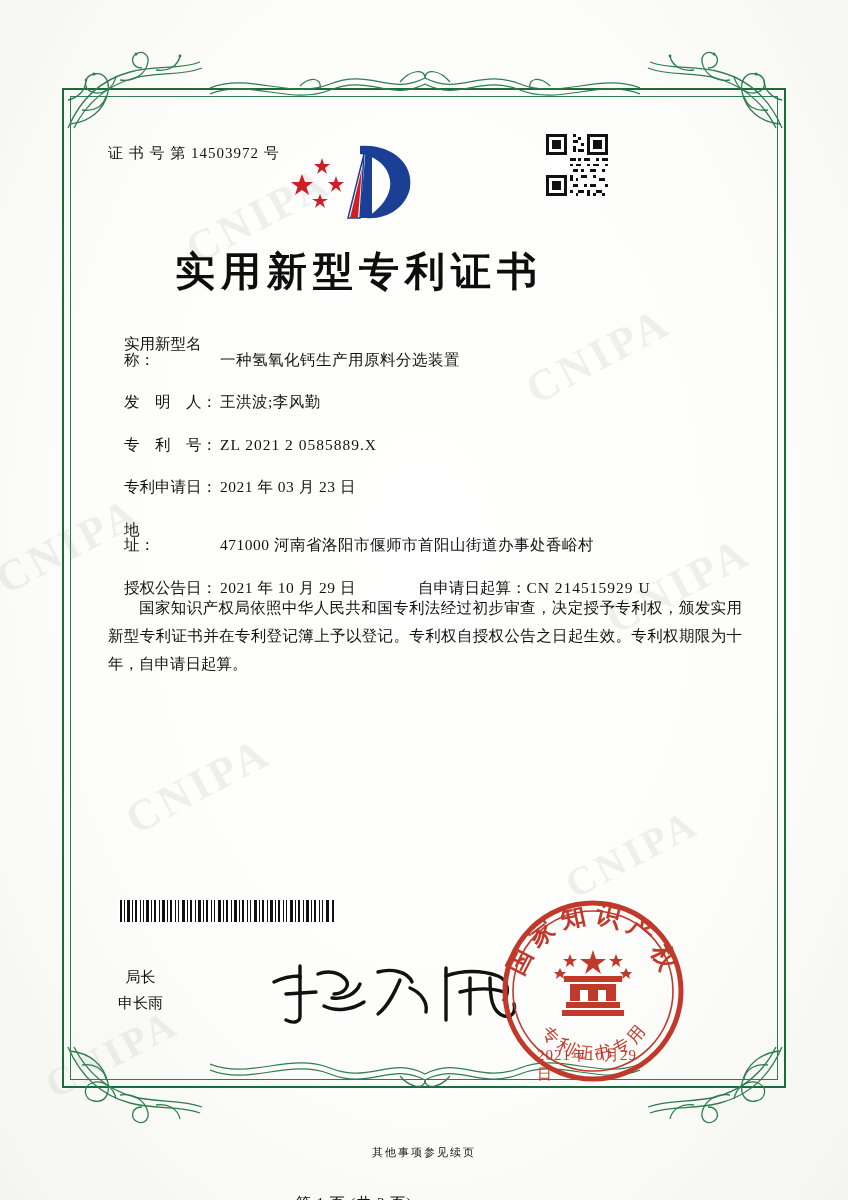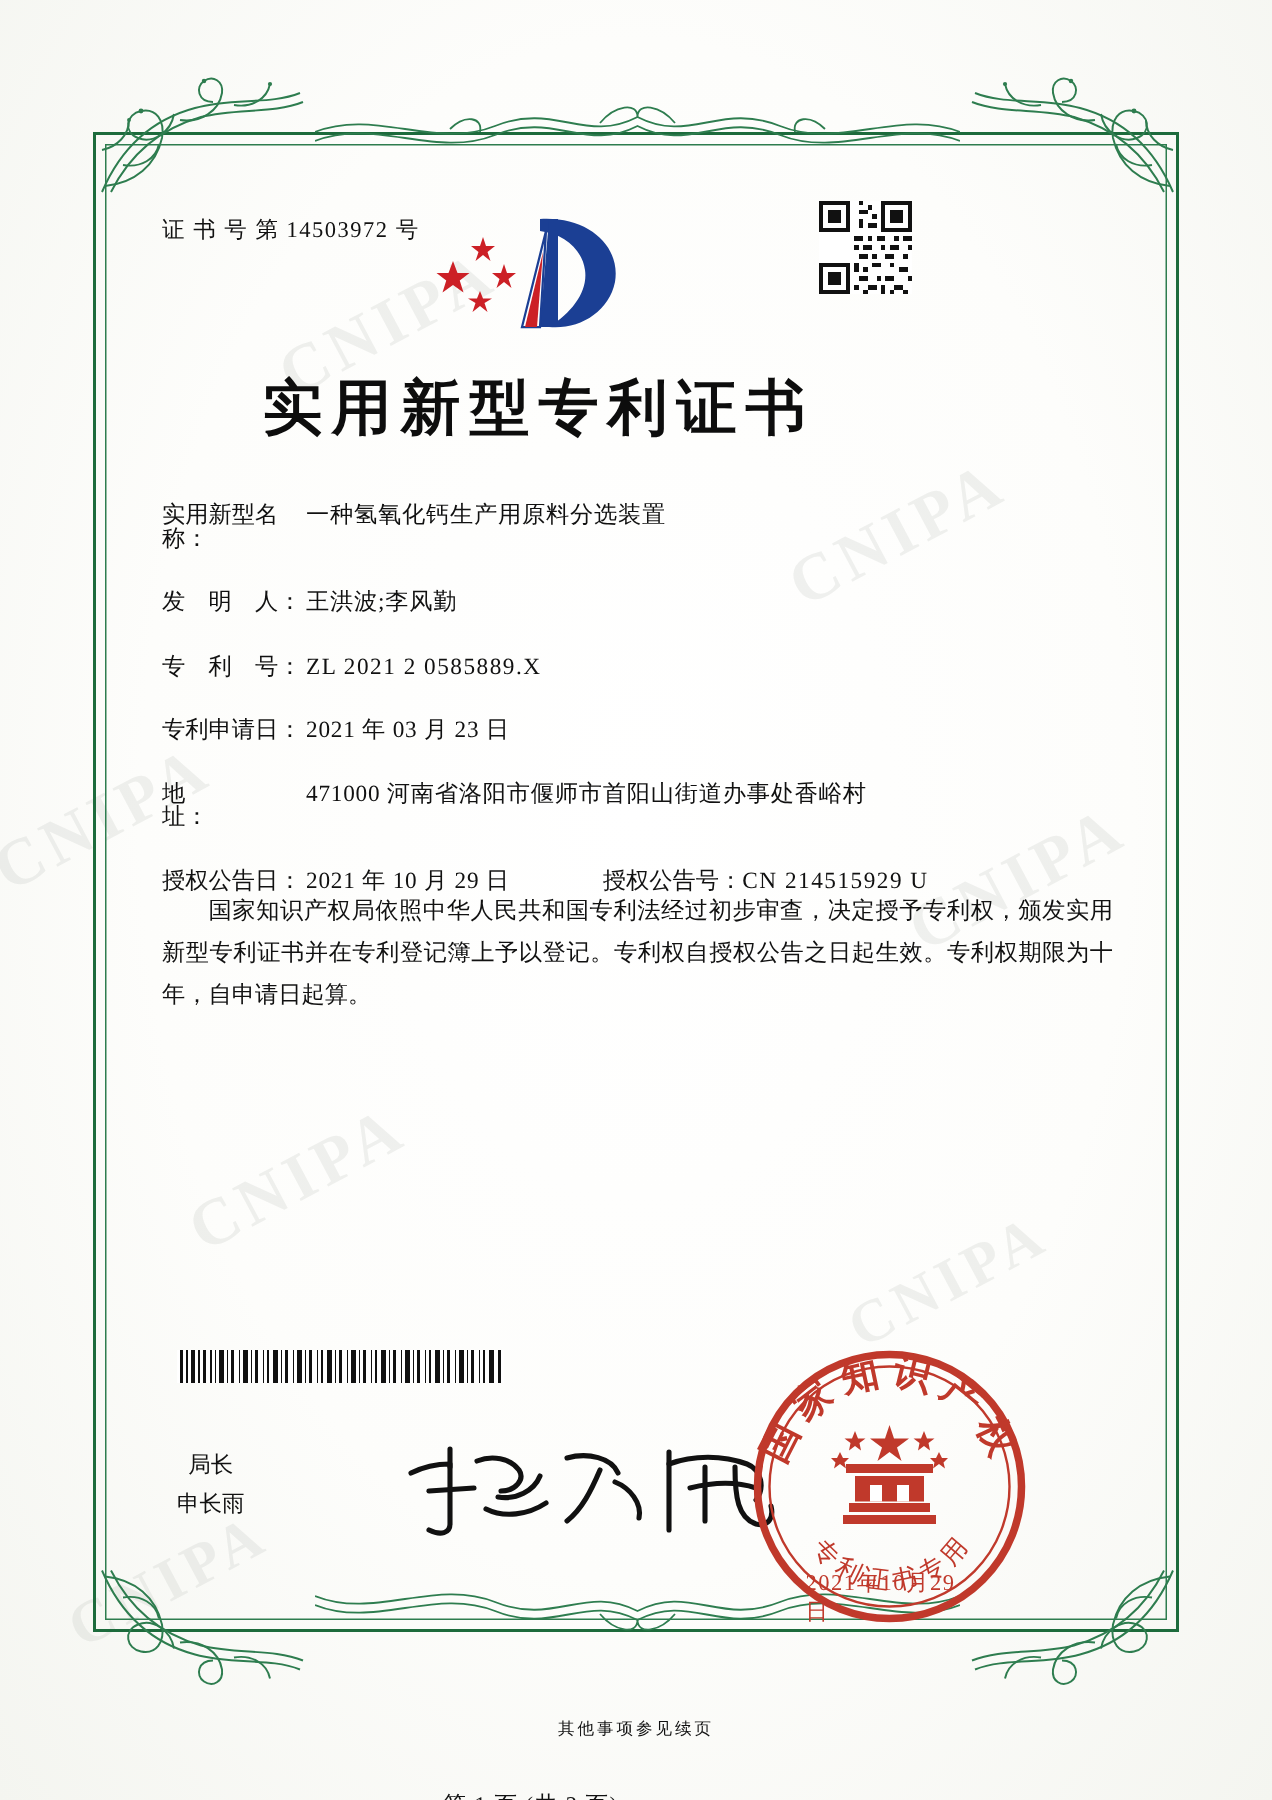--- a/index.html
+++ b/index.html
@@ -137,22 +137,23 @@
   .fields {
     position: absolute;
     left: 38px;
     top: 240px;
     width: 640px;
     font-size: 15.5px;
     line-height: 1.0;
   }
   .field-row {
     display: flex;
-    align-items: flex-start;
+    align-items: flex-end;
     margin-bottom: 27px;
+    margin-left: 16px;
   }
   .field-label {
     width: 96px;
     flex: 0 0 96px;
     color: #111;
     letter-spacing: 0px;
   }
   .field-value {
     color: #111;
     letter-spacing: 0.5px;
@@ -430,21 +431,21 @@
         <span class="field-label">专利申请日：</span>
         <span class="field-value">2021 年 03 月 23 日</span>
       </div>
       <div class="field-row">
         <span class="field-label">地　　　　址：</span>
         <span class="field-value">471000 河南省洛阳市偃师市首阳山街道办事处香峪村</span>
       </div>
       <div class="field-row two-col">
         <span class="field-label">授权公告日：</span>
         <span class="field-value">2021 年 10 月 29 日</span>
-        <span class="second-label">授权公告号：</span>
+        <span class="second-label">自申请日起算：</span>
         <span class="field-value mono-ish">CN 214515929 U</span>
       </div>
     </div>
 
     <div class="paragraphs">
       <p>国家知识产权局依照中华人民共和国专利法经过初步审查，决定授予专利权，颁发实用新型专利证书并在专利登记簿上予以登记。专利权自授权公告之日起生效。专利权期限为十年，自申请日起算。</p>
     </div>
 
     <svg class="barcode" viewBox="0 0 218 22" shape-rendering="crispEdges">
       <rect width="218" height="22" fill="#ffffff"></rect>

